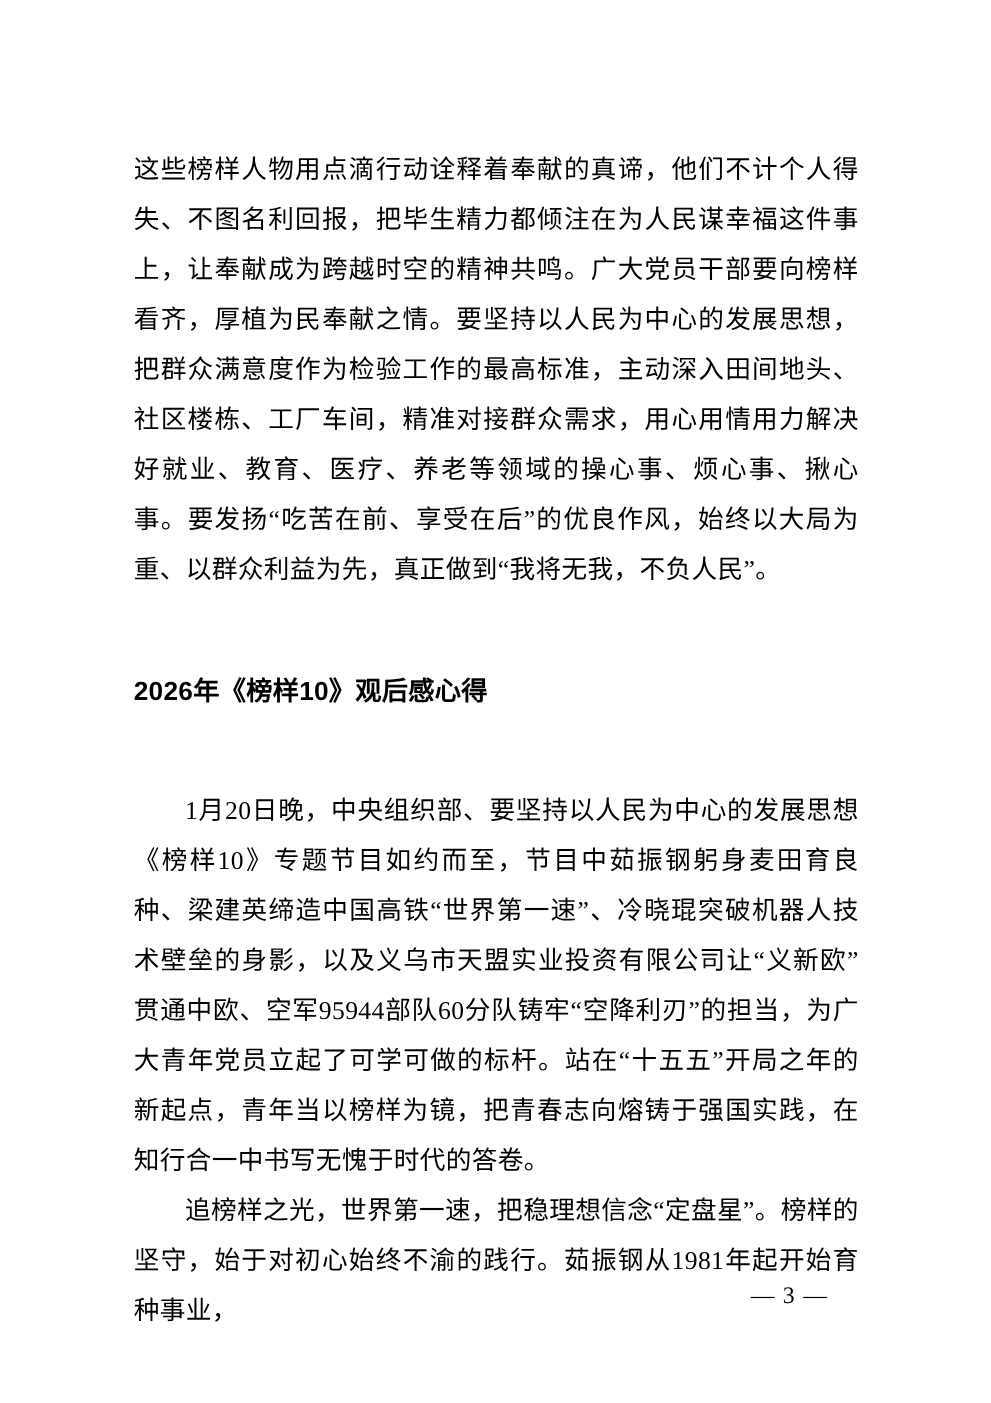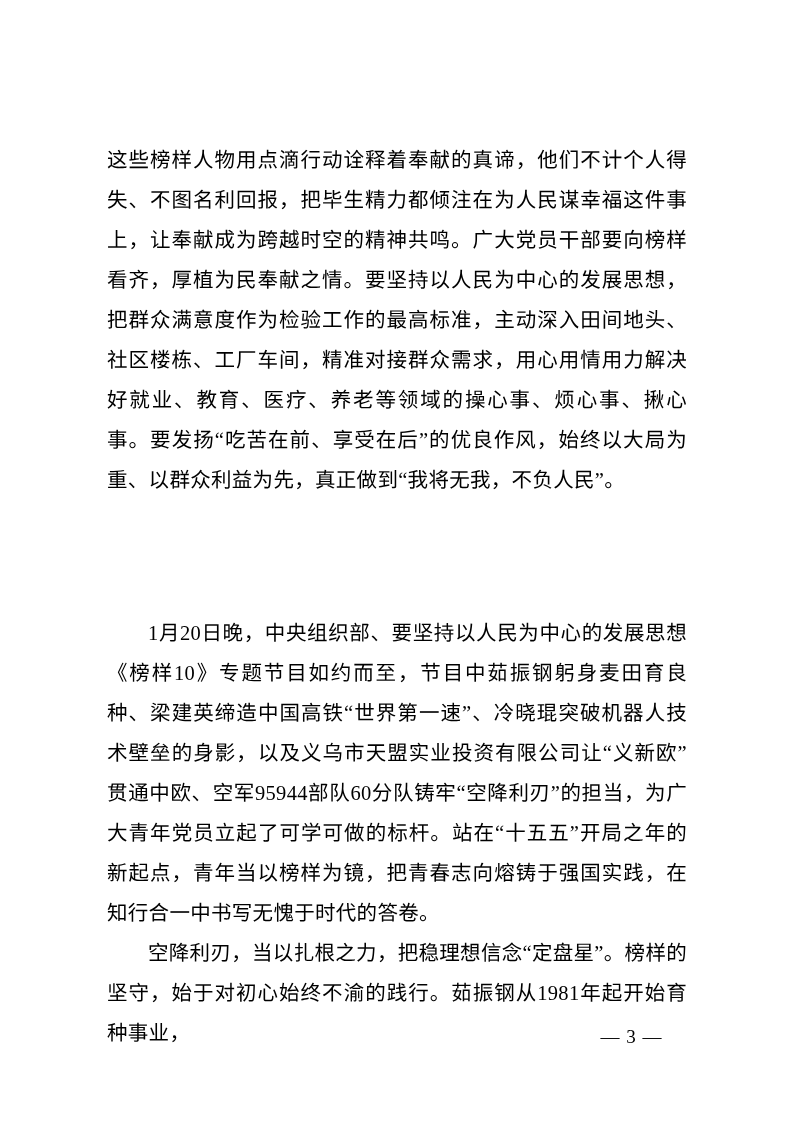--- a/index.html
+++ b/index.html
@@ -20,21 +20,21 @@
     position: absolute;
     left: 0;
     top: 0;
     width: 793px;
     height: 1122px;
     background: #ffffff;
   }
   .content {
     position: absolute;
     left: 107px;
-    top: 140px;
+    top: 116px;
     width: 580px;
   }
   p.body-par {
     margin: 0;
     font-size: 20.5px;
     line-height: 40px;
     text-align: justify;
     text-justify: inter-ideograph;
     letter-spacing: 0.3px;
     font-family: "Liberation Serif", "DejaVu Serif", serif;
@@ -74,25 +74,26 @@
 </head>
 <body>
 
 <div class="page">
   <div class="content">
 
     <p class="body-par">这些榜样人物用点滴行动诠释着奉献的真谛，他们不计个人得失、不图名利回报，把毕生精力都倾注在为人民谋幸福这件事上，让奉献成为跨越时空的精神共鸣。广大党员干部要向榜样看齐，厚植为民奉献之情。要坚持以人民为中心的发展思想，把群众满意度作为检验工作的最高标准，主动深入田间地头、社区楼栋、工厂车间，精准对接群众需求，用心用情用力解决好就业、教育、医疗、养老等领域的操心事、烦心事、揪心事。要发扬“吃苦在前、享受在后”的优良作风，始终以大局为重、以群众利益为先，真正做到“我将无我，不负人民”。</p>
 
     <div class="gap-before-title"></div>
 
+    <h2 class="section-title">2026年《榜样10》观后感心得</h2>
 
     <div class="gap-after-title"></div>
 
     <p class="body-par indent">1月20日晚，中央组织部、要坚持以人民为中心的发展思想《榜样10》专题节目如约而至，节目中茹振钢躬身麦田育良种、梁建英缔造中国高铁“世界第一速”、冷晓琨突破机器人技术壁垒的身影，以及义乌市天盟实业投资有限公司让“义新欧”贯通中欧、空军95944部队60分队铸牢“空降利刃”的担当，为广大青年党员立起了可学可做的标杆。站在“十五五”开局之年的新起点，青年当以榜样为镜，把青春志向熔铸于强国实践，在知行合一中书写无愧于时代的答卷。</p>
 
-    <p class="body-par indent">空降利刃，当以扎根之力，把稳理想信念“定盘星”。榜样的坚守，始于对初心始终不渝的践行。茹振钢从1981年起开始育种事业，</p>
+    <p class="body-par indent">追榜样之光，世界第一速，把稳理想信念“定盘星”。榜样的坚守，始于对初心始终不渝的践行。茹振钢从1981年起开始育种事业，</p>
 
   </div>
 
   <div class="page-number">
     <span class="pn-inner">— 3 —</span>
   </div>
 </div>
 
 </body></html>

